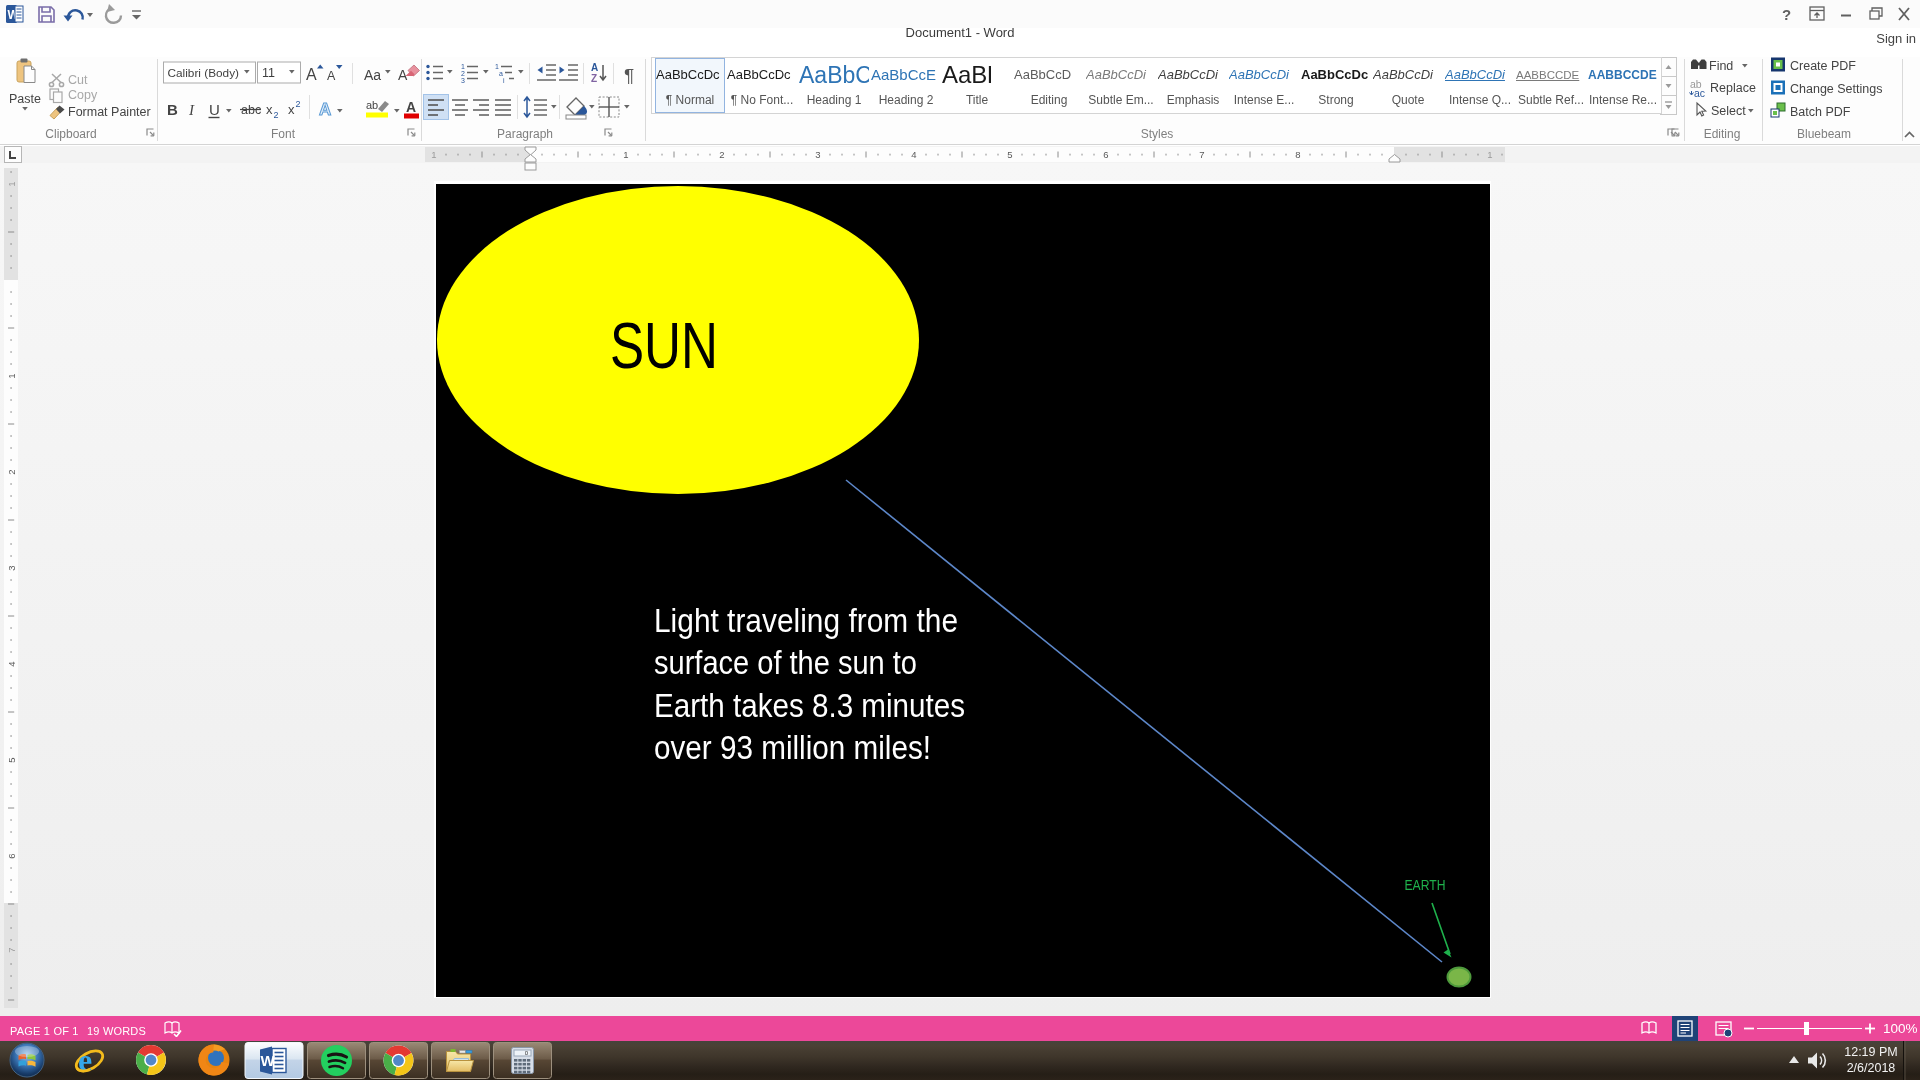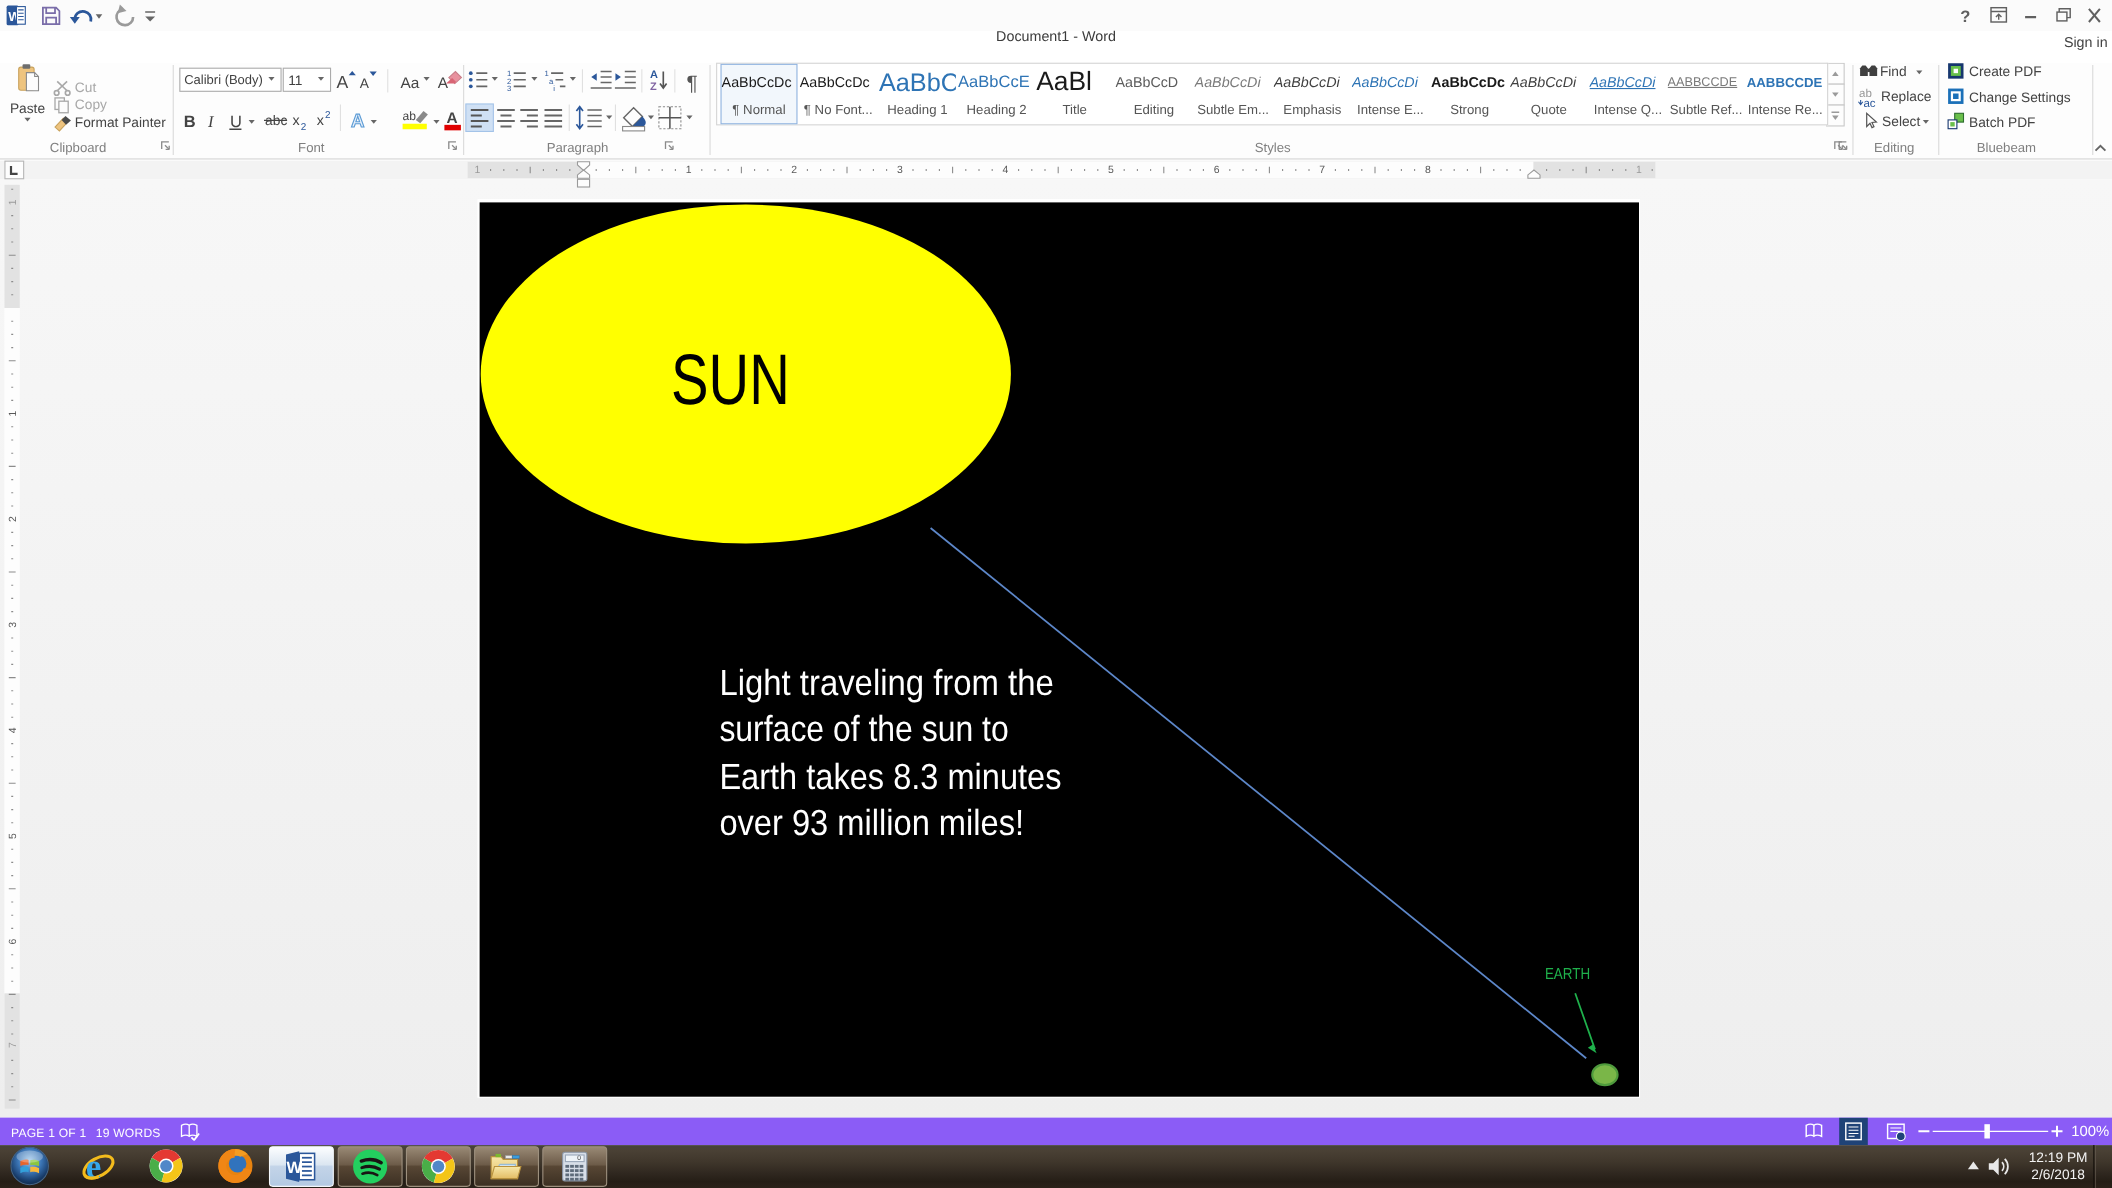--- a/index.html
+++ b/index.html
@@ -39,21 +39,21 @@
   
   #rulerrow { position:absolute; left:0; top:146px; width:1920px; height:17px; background:#f3f3f3; z-index:6; }
 
   
   #docarea { position:absolute; left:0; top:163px; width:1920px; height:853px;
     background:linear-gradient(#f7f7f7,#eeeeee); }
   #page { position:absolute; left:434px; top:18px; width:1057px; height:817px; background:#fff; }
   #blackimg { position:absolute; left:436px; top:21px; width:1054px; height:813px; background:#000; }
 
   
-  #statusbar { position:absolute; left:0; top:1016px; width:1920px; height:25px; background:#8b5cf6;
+  #statusbar { position:absolute; left:0; top:1016px; width:1920px; height:25px; background:#ec4899;
     color:#fff; }
   .sb { position:absolute; font-size:11px; color:#fff; top:9px; }
 
   
   #taskbar { position:absolute; left:0; top:1041px; width:1920px; height:39px;
     background:linear-gradient(#45423c, #4a4135 12%, #3f362b 40%, #302820 65%, #251e16 85%, #2b2219 100%); }
 </style>
 </head>
 <body>
 <div id="screen">

